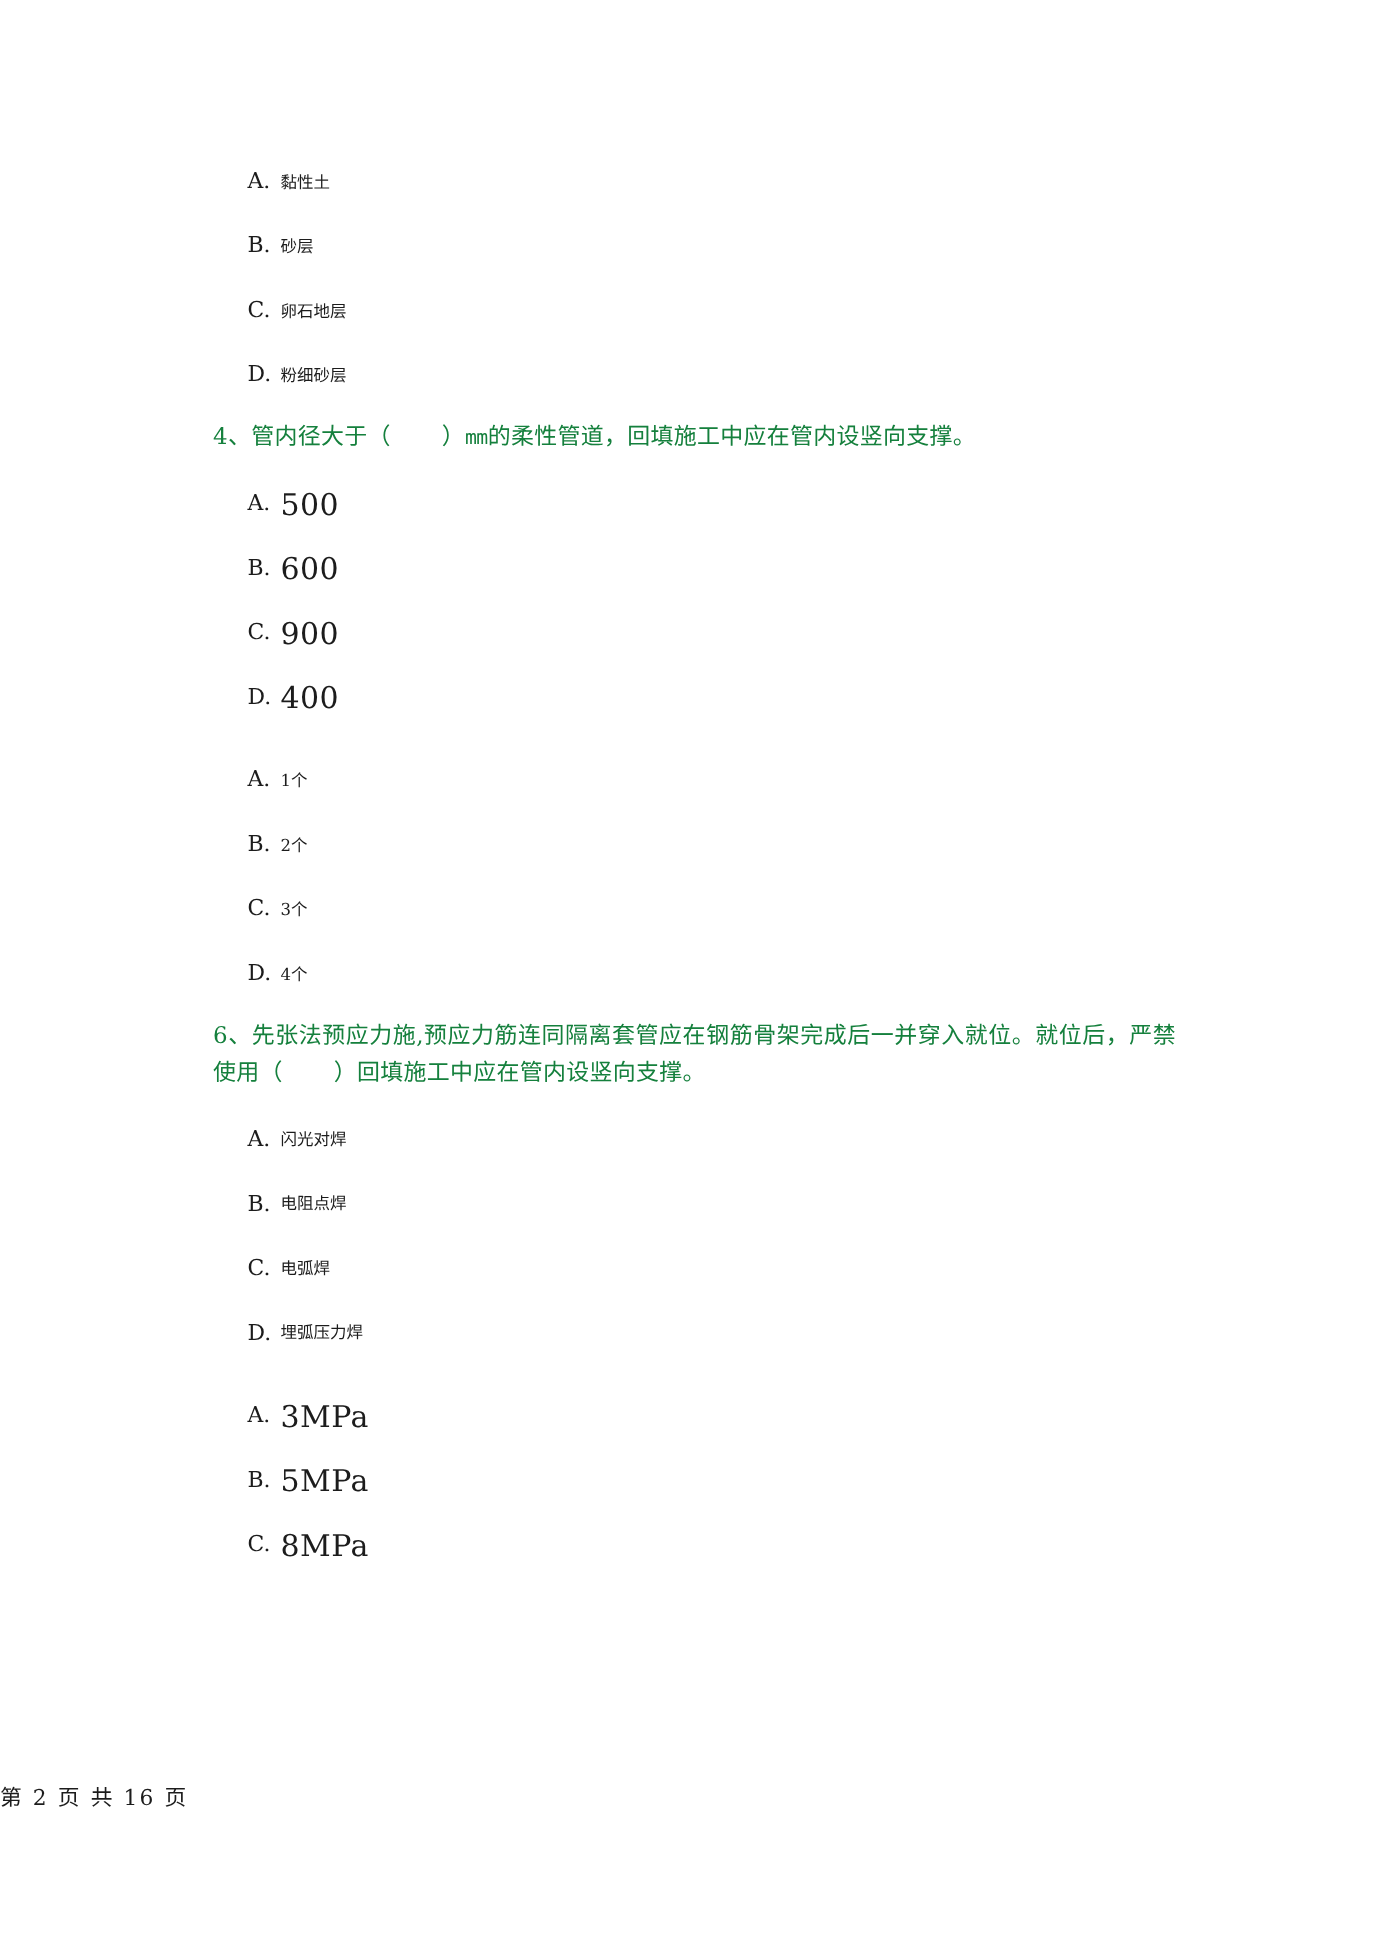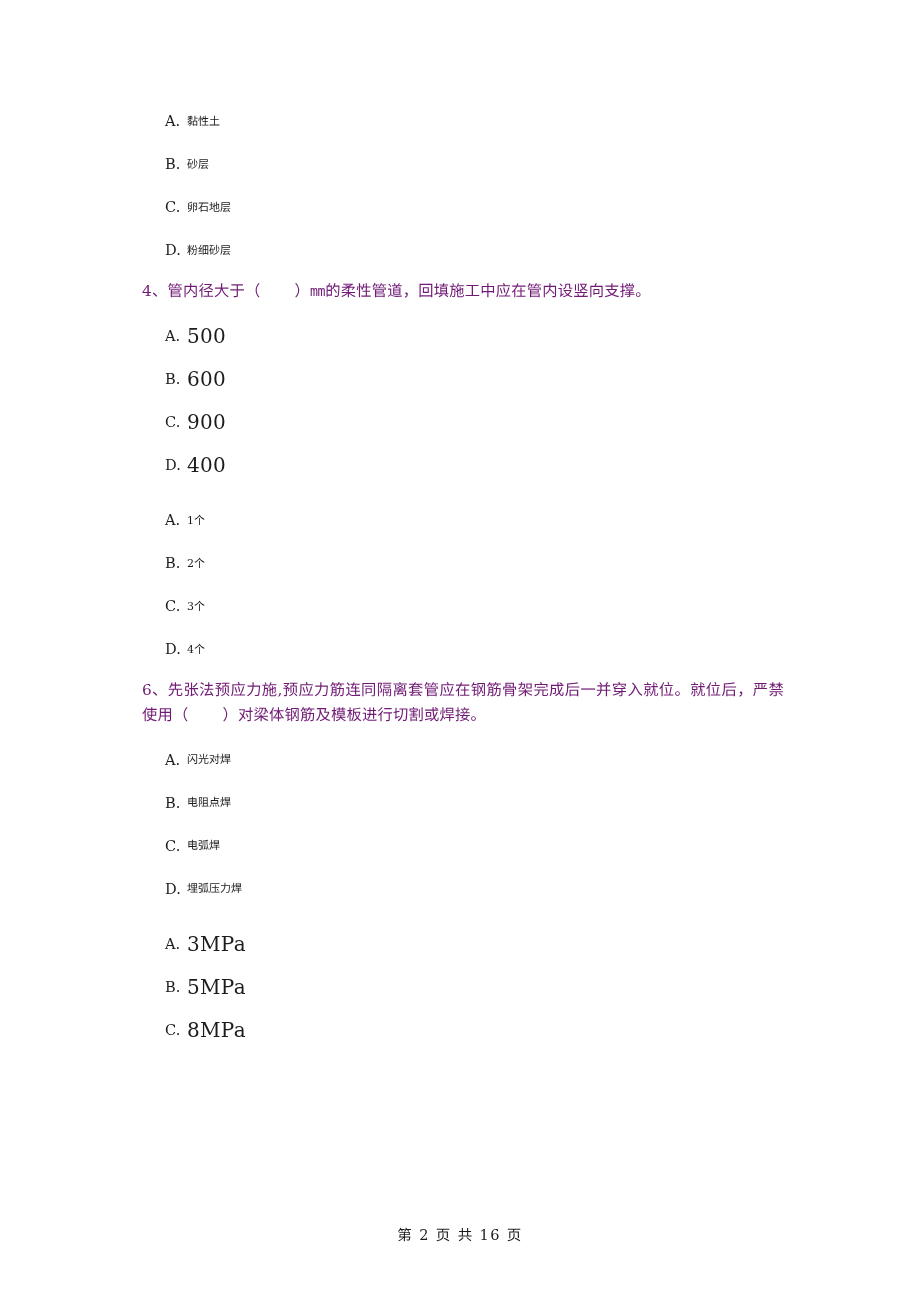--- a/index.html
+++ b/index.html
@@ -30,21 +30,21 @@
     position: absolute;
     left: 142px;
     top: 100px;
     width: 645px;
   }
 
   
   .question {
     font-size: 15.3px;
     line-height: 1.62;
-    color: #701a75;
+    color: #15803d;
     letter-spacing: 0.2px;
     text-align: justify;
     text-justify: inter-ideograph;
     margin: 0 3px 6px 0;
     word-break: break-all;
   }
   .q-num {
     white-space: nowrap;
   }
   .blank {
@@ -92,26 +92,24 @@
   
   .gap-after-options { height: 7px; }
   .gap-before-options { height: 5px; }
 
   
   .footer {
     position: absolute;
     left: 0;
     top: 1186px;
     width: 920px;
-    text-align: center;
     font-size: 14.5px;
     color: #1c1c1c;
     letter-spacing: 1.4px;
     font-family: "DejaVu Serif", "Liberation Serif", serif;
-    margin-top: 37px;
   }
 </style>
 </head>
 <body>
 
 <div class="page">
   <div class="content">
 
     <ul class="options">
       <li class="option">
@@ -176,21 +174,21 @@
         <span class="opt-text">3个</span>
       </li>
       <li class="option">
         <span class="opt-letter">D.</span>
         <span class="opt-text">4个</span>
       </li>
     </ul>
 
     <div class="gap-after-options"></div>
 
-    <p class="question"><span class="q-num">6、</span><span>先张法预应力施,预应力筋连同隔离套管应在钢筋骨架完成后一并穿入就位。就位后，严禁使用（</span><span class="blank"></span><span>）</span><span>对梁体钢筋及模板进行切割或焊接。</span></p>
+    <p class="question"><span class="q-num">6、</span><span>先张法预应力施,预应力筋连同隔离套管应在钢筋骨架完成后一并穿入就位。就位后，严禁使用（</span><span class="blank"></span><span>）</span><span>回填施工中应在管内设竖向支撑。</span></p>
 
     <div class="gap-before-options"></div>
 
     <ul class="options">
       <li class="option">
         <span class="opt-letter">A.</span>
         <span class="opt-text">闪光对焊</span>
       </li>
       <li class="option">
         <span class="opt-letter">B.</span>

